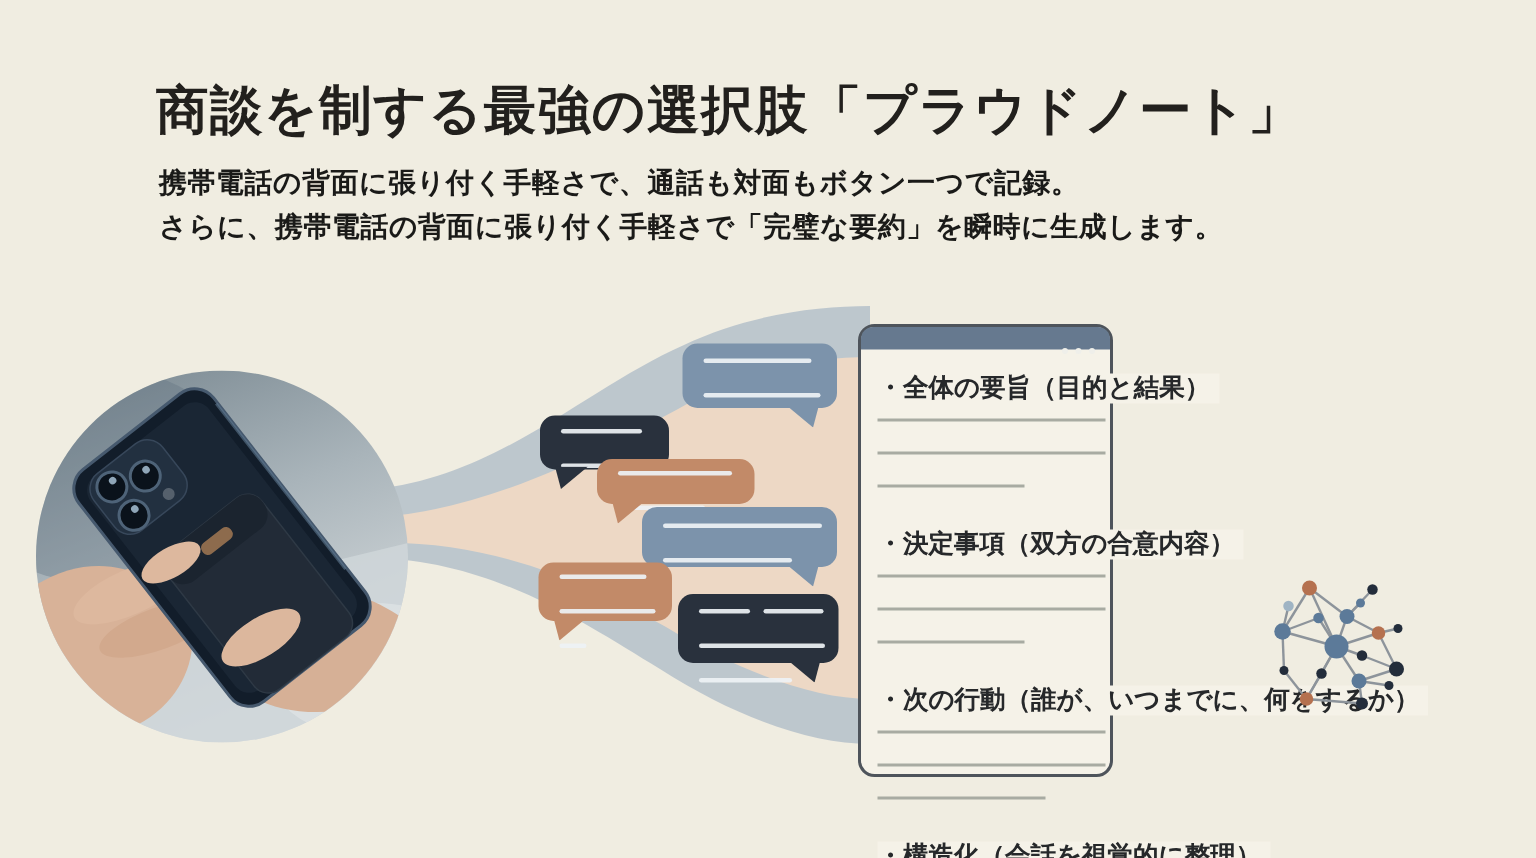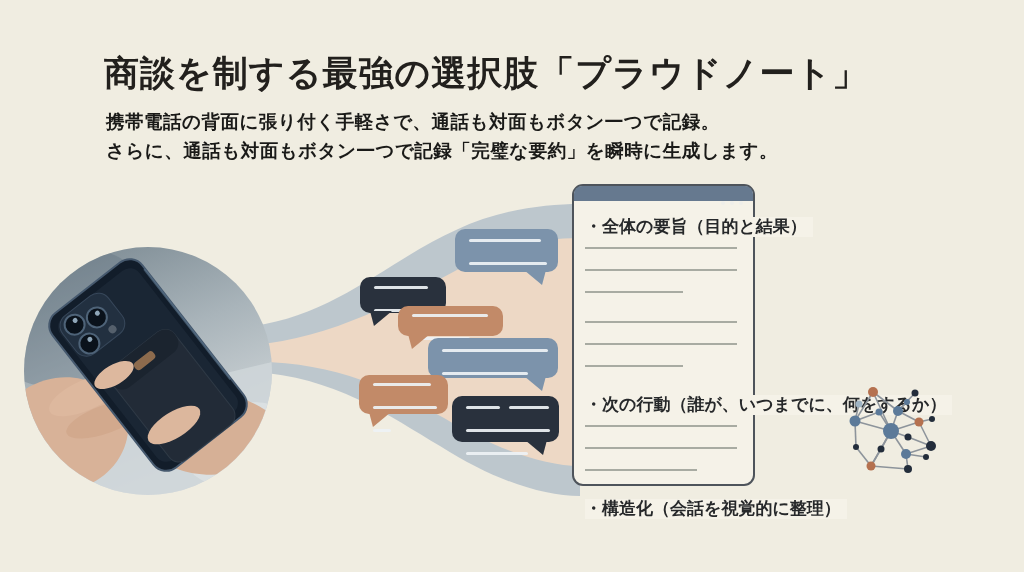--- a/index.html
+++ b/index.html
@@ -27,21 +27,21 @@
   .bubble .tail{position:absolute;width:22px;height:15px;bottom:-13px;}
   .b-blue .tail{background:var(--bubble-blue,#7C93AB);}
   .b-dark .tail{background:var(--bubble-dark,#29313D);}
   .b-terracotta .tail{background:var(--bubble-terracotta,#C28A68);}
   .tail-left{left:10px;clip-path:polygon(0 0,100% 0,18% 100%);}
   .tail-right{right:12px;clip-path:polygon(0 0,100% 0,82% 100%);}
   .bubble .ph-row{margin:0 0 5px 0;white-space:nowrap;}
   .bubble .ph-seg{display:inline-block;height:3px;border-radius:2px;background:rgba(238,242,245,.92);margin-right:9px;vertical-align:top;}
 
   
-  .card{position:absolute;left:572px;top:184px;width:183px;height:302px;z-index:2;box-sizing:border-box;
+  .card{position:absolute;left:572px;top:216px;width:170px;height:302px;z-index:2;box-sizing:border-box;
         background:var(--card-bg,#F5F2E8);border:2px solid var(--card-border,#4E545B);border-radius:11px;}
   .card-header{height:15px;background:var(--card-header,#66798F);border-radius:8px 8px 0 0;position:relative;}
   .dots{position:absolute;right:10px;top:5px;}
   .dots i{display:inline-block;width:4px;height:4px;border-radius:50%;background:#EFEFEA;margin-left:5px;}
   .card-body{padding:16px 0 0 11px;}
   .bullet-group{margin-bottom:12px;}
   .bullet-label{font-size:17px;font-weight:700;color:var(--bullet-text,#26282A);white-space:nowrap;
                 line-height:20px;margin-bottom:10px;background:var(--card-bg,#F5F2E8);display:inline-block;padding-right:6px;}
   .card .ph-row{margin-bottom:4px;white-space:nowrap;}
   .card .ph-seg{display:inline-block;height:2px;background:var(--placeholder-line,#A8ABA2);margin-right:6px;vertical-align:top;}
@@ -49,21 +49,21 @@
   
   .network{position:absolute;left:836px;top:374px;z-index:2;}
 </style>
 </head>
 <body>
 
 <div class="stage">
 
   <h1 class="title">商談を制する最強の選択肢「プラウドノート」</h1>
   <p class="sub sub1">携帯電話の背面に張り付く手軽さで、通話も対面もボタン一つで記録。</p>
-  <p class="sub sub2">さらに、通話も対面もボタン一つで記録「完璧な要約」を瞬時に生成します。</p>
+  <p class="sub sub2">さらに、携帯電話の背面に張り付く手軽さで「完璧な要約」を瞬時に生成します。</p>
 
   <svg class="funnel" width="336" height="316" viewBox="0 0 336 316">
     <path d="M 6,134 C 88,126 148,66 212,38 C 254,18 300,12 336,12 L 336,304 C 296,304 246,286 196,254 C 146,224 86,182 6,180 Z" fill="var(--stream-blue,#B7C2CB)" opacity="0.9"></path>
     <path d="M 6,153 C 84,148 158,108 222,73 C 264,52 304,46 336,46 L 336,274 C 298,274 250,256 200,226 C 150,198 86,168 6,170 Z" fill="var(--stream-peach,#EDD8C5)"></path>
   </svg>
 
   <div class="photo">
     <svg width="248" height="248" viewBox="0 0 248 248">
       <defs>
         <clipPath id="circ">
@@ -150,20 +150,21 @@
     <div class="card-body">
       <div class="bullet-group">
         <div class="bullet-label">・全体の要旨（目的と結果）</div>
         <div class="ph-lines">
             <div class="ph-row"><span class="ph-seg" style="width: 152px;"></span></div>
             <div class="ph-row"><span class="ph-seg" style="width: 152px;"></span></div>
             <div class="ph-row"><span class="ph-seg" style="width: 98px;"></span></div>
           </div>
       </div>
       <div class="bullet-group">
+        <div class="bullet-label">・決定事項（双方の合意内容）</div>
         <div class="ph-lines">
             <div class="ph-row"><span class="ph-seg" style="width: 152px;"></span></div>
             <div class="ph-row"><span class="ph-seg" style="width: 152px;"></span></div>
             <div class="ph-row"><span class="ph-seg" style="width: 98px;"></span></div>
           </div>
       </div>
       <div class="bullet-group">
         <div class="bullet-label">・次の行動（誰が、いつまでに、何をするか）</div>
         <div class="ph-lines">
             <div class="ph-row"><span class="ph-seg" style="width: 152px;"></span></div>

